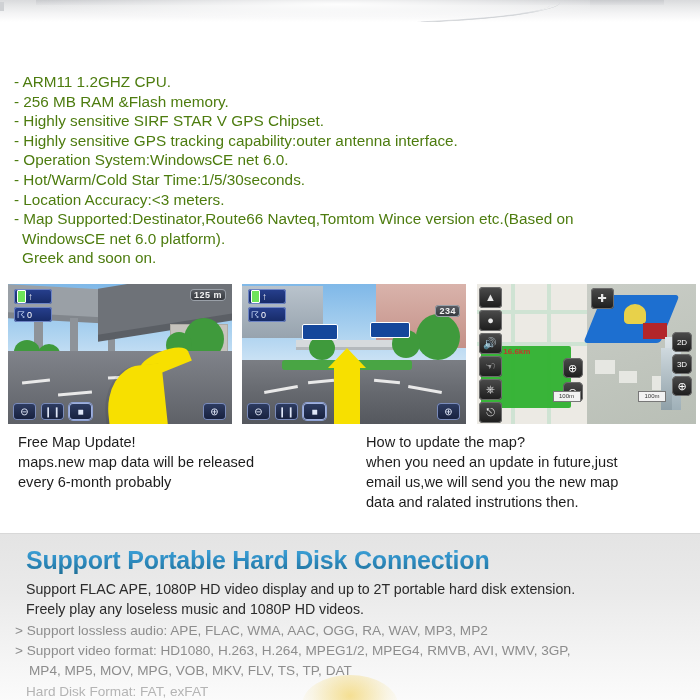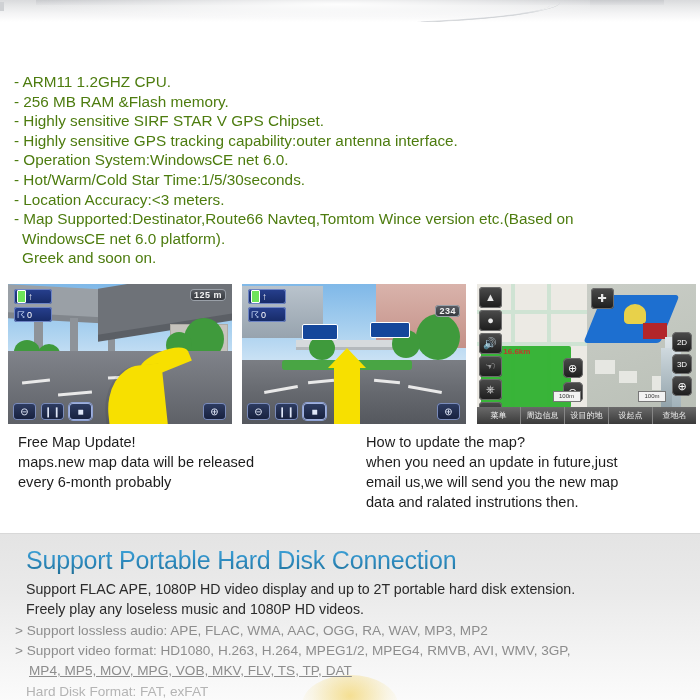--- a/index.html
+++ b/index.html
@@ -170,31 +170,31 @@
     background:linear-gradient(180deg,#e4e4e4 0%,#eaeaea 35%,#f4f4f4 72%,#fbfbfb 100%);
     border-top:1px solid #d8d8d8;overflow:hidden;
   }
   .hd-blob{
     position:absolute;left:50%;bottom:-34px;width:96px;height:60px;
     transform:translateX(-50%);
     background:radial-gradient(ellipse at 50% 35%,rgba(240,200,60,.55) 0%,rgba(245,225,150,.22) 55%,rgba(255,255,255,0) 78%);
     border-radius:50%;
   }
   .hd-title{
-    position:absolute;left:26px;top:12px;font-size:25px;font-weight:normal;
+    position:absolute;left:26px;top:12px;font-size:25px;font-weight:bold;
     background:linear-gradient(180deg,#43a8dd 0%,#2f8ec4 45%,#1f6f96 100%);
     -webkit-background-clip:text;background-clip:text;color:transparent;
     letter-spacing:-.2px;
   }
   .hd-lead{position:absolute;left:26px;top:46px;width:660px;
            font-size:14.2px;line-height:19.5px;color:#2b2b2b;}
   .hd-bullets{position:absolute;left:15px;top:87px;width:672px;
               font-size:13.6px;line-height:20px;color:#8d8d8d;}
   .hd-bullets .b{white-space:pre-wrap;}
-  .hd-bullets .bcont{padding-left:14px;text-decoration:underline;}
+  .hd-bullets .bcont{padding-left:14px;}
   .hd-fmt{position:absolute;left:26px;top:150px;font-size:13.6px;color:#b4b4b4;}
 </style>
 </head>
 <body>
 
 <div class="page">
 
   <div class="top-photo">
     <div class="edge"></div>
     <div class="glint"></div>
@@ -330,27 +330,20 @@
         <div class="c-blk" style="left:60%;top:66%;width:22px;height:14px;"></div>
         <div class="c-tower"></div>
         <div class="c-tower2"></div>
         <div class="c-ic" style="position:absolute;left:4px;top:4px;">✚</div>
         <div class="c-zoom" style="right:4px;top:48px;font-size:8px;">2D</div>
         <div class="c-zoom" style="right:4px;top:70px;font-size:8px;">3D</div>
         <div class="c-zoom" style="right:4px;top:92px;">⊕</div>
         <div class="c-scale" style="right:30px;bottom:22px;width:26px;height:9px;">100m</div>
       </div>
 
-      <div class="c-bottombar">
-        <div class="c-btn">菜单</div>
-        <div class="c-btn">周边信息</div>
-        <div class="c-btn">设目的地</div>
-        <div class="c-btn">设起点</div>
-        <div class="c-btn">查地名</div>
-      </div>
     </div>
   </div>
 
   <div class="update-block">
     <div class="col-l">
       <div>Free Map Update!</div>
       <div>maps.new map data will be released</div>
       <div>every 6-month probably</div>
     </div>
     <div class="col-r">

